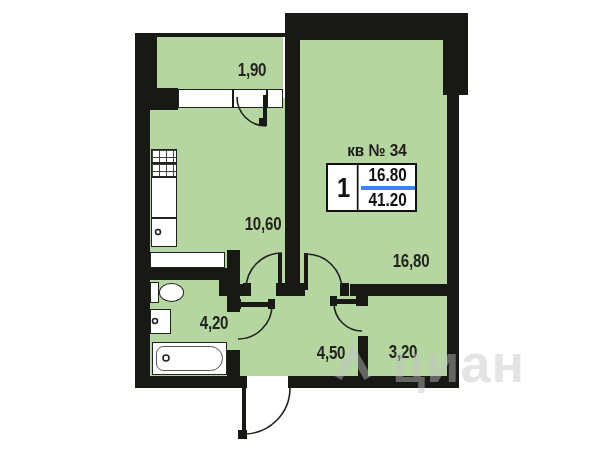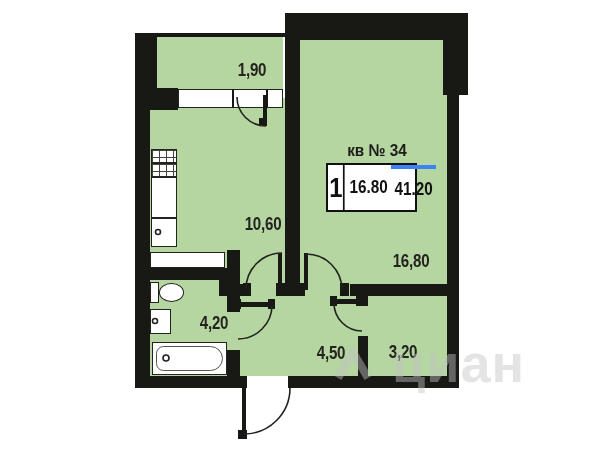--- a/index.html
+++ b/index.html
@@ -11,21 +11,21 @@
   .wall{background:#181815;z-index:3;}
   .svg-overlay{position:absolute;left:0;top:0;z-index:4;pointer-events:none;}
   .area-lbl{z-index:5;color:#24231f;font-weight:700;font-size:18px;
             transform:translate(-50%,-50%) scaleX(.84);white-space:nowrap;letter-spacing:-.3px;}
   .apt-title{z-index:5;color:#1d1c19;font-weight:700;font-size:17px;
              transform:translate(-50%,-50%) scaleX(.9);white-space:nowrap;}
   .info-box{z-index:5;left:326px;top:163px;width:91px;height:49px;background:#fff;
             border:2px solid #111;box-sizing:border-box;display:flex;}
   .info-rooms{width:31px;border-right:2px solid #111;display:flex;align-items:center;justify-content:center;
               font-size:28px;font-weight:700;color:#111;transform:scaleX(.85);}
-  .info-col{flex:1;display:flex;flex-direction:row;}
+  .info-col{flex:1;display:flex;flex-direction:column;}
   .info-cell{flex:1;display:flex;align-items:center;justify-content:center;
              font-size:18px;font-weight:700;color:#111;}
   .info-cell + .info-cell{border-top:4px solid #3b82f6;}
   .info-cell span{transform:scaleX(.85);}
   .stove-cell{background-color:#fff;border:1.5px solid #22221e;box-sizing:border-box;
         background-image:linear-gradient(to right,#44443f 1px,transparent 1px),
                          linear-gradient(to bottom,#44443f 1px,transparent 1px);
         background-size:7px 7px;}
   .tub-inner{position:absolute;left:3px;top:3px;right:3px;bottom:3px;
              border:1.5px solid #55544e;border-radius:9px 15px 15px 9px;}

